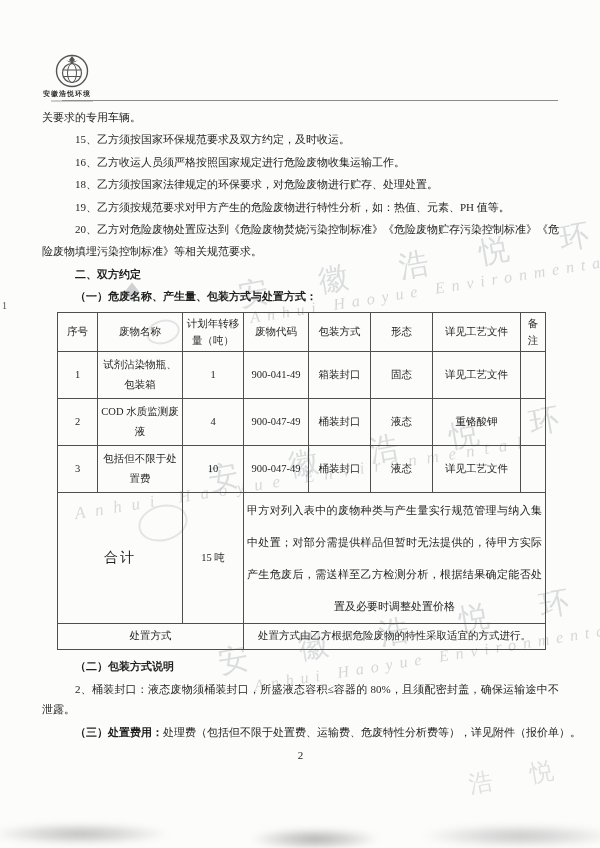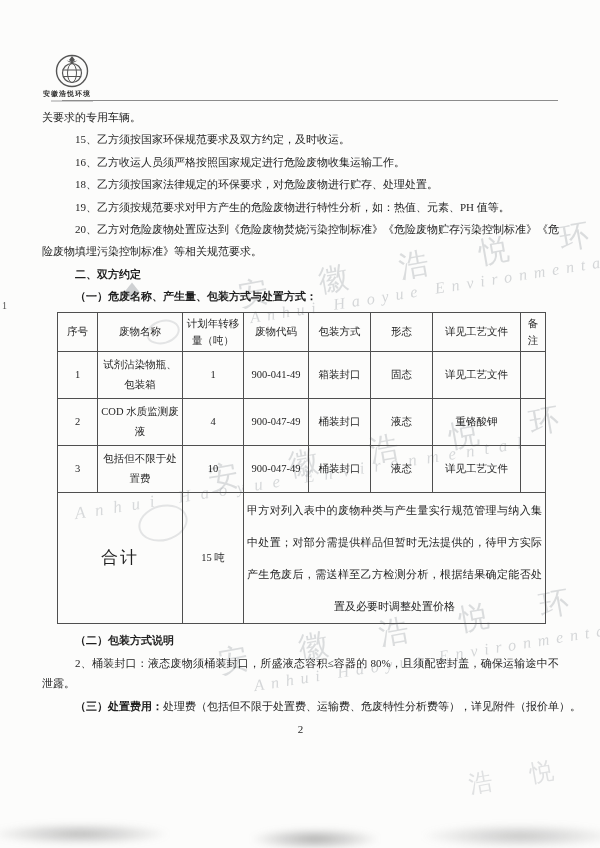--- a/index.html
+++ b/index.html
@@ -48,21 +48,21 @@
   .bold{font-weight:bold;}
   .oneline{white-space:nowrap;}
 
   
   table.waste{border-collapse:collapse;table-layout:fixed;width:488px;margin:4px 0 0 15px;
     font-size:10.5px;line-height:20px;text-align:center;padding-left:48px;}
   table.waste td{border:1px solid #4f4f4f;padding:1px 3px;vertical-align:middle;
     overflow:hidden;}
   td.th{height:36px;line-height:17px;}
   tr.datarow td{height:44px;}
-  td.total-label{font-size:17px;letter-spacing:2px;}
+  td.total-label{font-size:14px;letter-spacing:2px;}
   td.total-note{text-align:justify;text-align-last:center;line-height:32px;
     padding:4px 8px;font-size:11px;}
   tr.total-row td{height:86px;}
   tr.disposal-row td{height:23px;}
   td.disposal-text{font-size:10.5px;white-space:nowrap;}
 
   
   .packaging{line-height:19.8px;margin-top:7px;}
   .packaging p{margin:0 0 3.5px 0;}
   .page-num{text-align:center !important;text-indent:0 !important;margin-top:0 !important;}
@@ -166,20 +166,24 @@
         <td>桶装封口</td>
         <td>液态</td>
         <td>详见工艺文件</td>
         <td></td>
       </tr>
       <tr class="total-row">
         <td colspan="2" class="total-label">合计</td>
         <td>15 吨</td>
         <td colspan="5" class="total-note">甲方对列入表中的废物种类与产生量实行规范管理与纳入集中处置；对部分需提供样品但暂时无法提供的，待甲方实际产生危废后，需送样至乙方检测分析，根据结果确定能否处置及必要时调整处置价格</td>
       </tr>
+      <tr class="disposal-row">
+        <td colspan="3">处置方式</td>
+        <td colspan="5" class="disposal-text">处置方式由乙方根据危险废物的特性采取适宜的方式进行。</td>
+      </tr>
     </tbody>
       </table>
 
     <div class="packaging">
       <p class="sec-title">（二）包装方式说明</p>
       <p>2、桶装封口：液态废物须桶装封口，所盛液态容积≤容器的 80%，且须配密封盖，确保运输途中不泄露。</p>
       <p class="oneline"><span class="bold">（三）处置费用：</span><span>处理费（包括但不限于处置费、运输费、危废特性分析费等），详见附件（报价单）。</span></p>
       <p class="page-num">2</p>
     </div>
 

